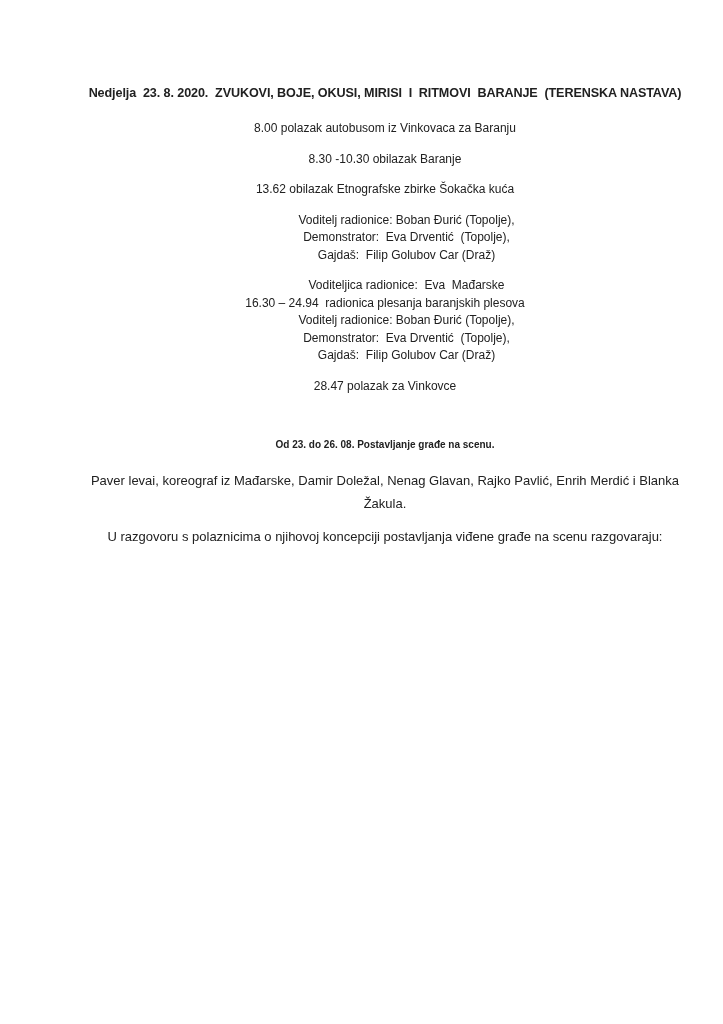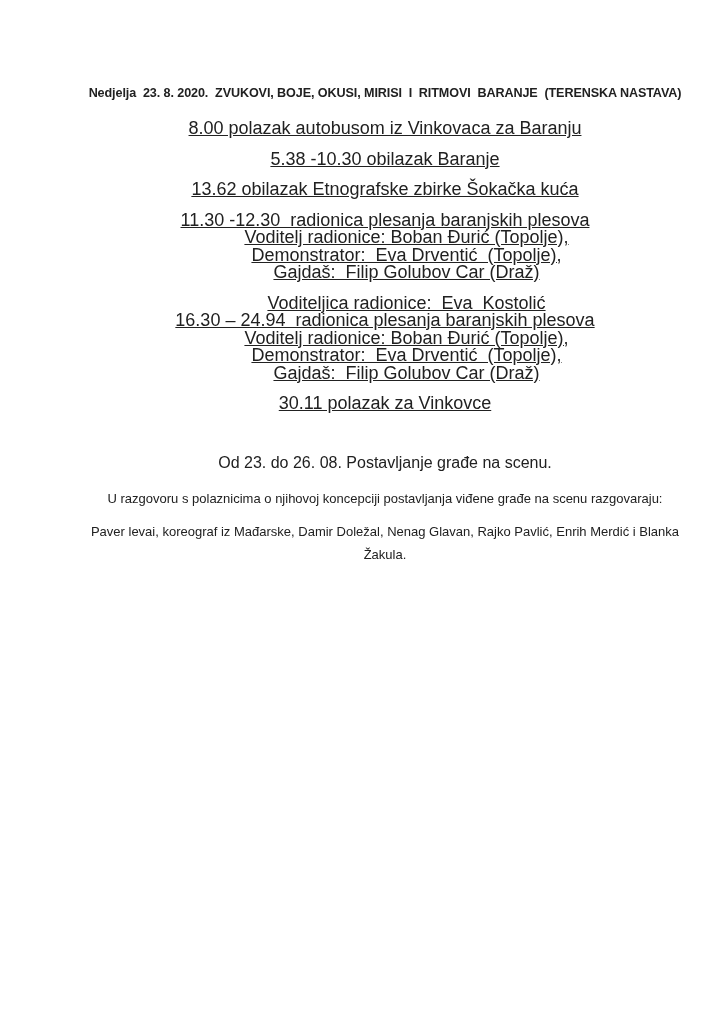--- a/index.html
+++ b/index.html
@@ -22,30 +22,29 @@
   .title {
     font-weight: bold;
     font-size: 12.6px;
     line-height: 18px;
     letter-spacing: -0.1px;
     margin: 0 0 18px 0;
     white-space: pre-wrap;
   }
   .block { margin: 0 0 13px 0; }
   .line {
-    font-size: 18px;
+    font-size: 12px;
     line-height: 17.5px;
     white-space: pre-wrap;
-    text-decoration: underline;
   }
   .line.indent { padding-left: 43px; }
   .staging { margin-top: 41px; }
   .heading {
-    font-weight: normal;
-    font-size: 16px;
+    font-weight: bold;
+    font-size: 10px;
     line-height: 18px;
     margin: 12px 0 15px 0;
     white-space: pre-wrap;
   }
   .para {
     font-size: 13px;
     line-height: 23px;
     margin: 0 0 10px 0;
     white-space: pre-wrap;
   }
@@ -55,44 +54,43 @@
 
 <div class="page">
   <div class="content">
     <p class="title">Nedjelja  23. 8. 2020.  ZVUKOVI, BOJE, OKUSI, MIRISI  I  RITMOVI  BARANJE  (TERENSKA NASTAVA)</p>
 
     <div>
         <div class="block">
           <div class="line">8.00 polazak autobusom iz Vinkovaca za Baranju</div>
         </div>
         <div class="block">
-          <div class="line">5.38 -10.30 obilazak Baranje</div>
+          <div class="line">8.30 -10.30 obilazak Baranje</div>
         </div>
         <div class="block">
           <div class="line">13.62 obilazak Etnografske zbirke Šokačka kuća</div>
         </div>
         <div class="block">
-          <div class="line">11.30 -12.30  radionica plesanja baranjskih plesova</div>
           <div class="line indent">Voditelj radionice: Boban Đurić (Topolje),</div>
           <div class="line indent">Demonstrator:  Eva Drventić  (Topolje),</div>
           <div class="line indent">Gajdaš:  Filip Golubov Car (Draž)</div>
         </div>
         <div class="block">
-          <div class="line indent">Voditeljica radionice:  Eva  Kostolić</div>
+          <div class="line indent">Voditeljica radionice:  Eva  Mađarske</div>
           <div class="line">16.30 – 24.94  radionica plesanja baranjskih plesova</div>
           <div class="line indent">Voditelj radionice: Boban Đurić (Topolje),</div>
           <div class="line indent">Demonstrator:  Eva Drventić  (Topolje),</div>
           <div class="line indent">Gajdaš:  Filip Golubov Car (Draž)</div>
         </div>
         <div class="block">
-          <div class="line">30.11 polazak za Vinkovce</div>
+          <div class="line">28.47 polazak za Vinkovce</div>
         </div>
       </div>
 
     <div class="staging">
       <p class="heading">Od 23. do 26. 08. Postavljanje građe na scenu.</p>
       <div>
+          <p class="para">Paver levai, koreograf iz Mađarske, Damir Doležal, Nenag Glavan, Rajko Pavlić, Enrih Merdić i Blanka Žakula.</p>
           <p class="para">U razgovoru s polaznicima o njihovoj koncepciji postavljanja viđene građe na scenu razgovaraju:</p>
-          <p class="para">Paver levai, koreograf iz Mađarske, Damir Doležal, Nenag Glavan, Rajko Pavlić, Enrih Merdić i Blanka Žakula.</p>
         </div>
     </div>
   </div>
 </div>
 
 </body></html>

